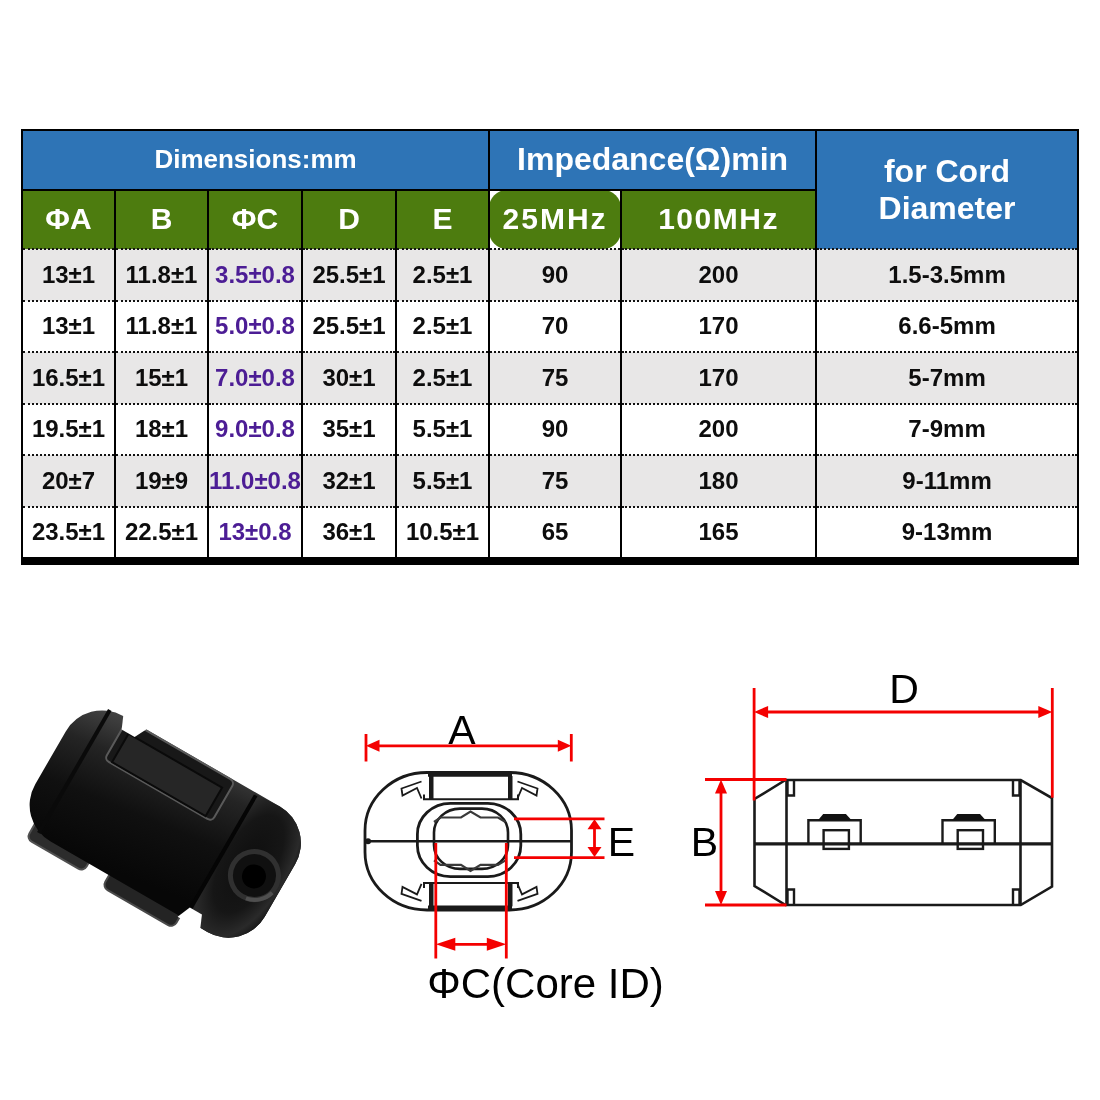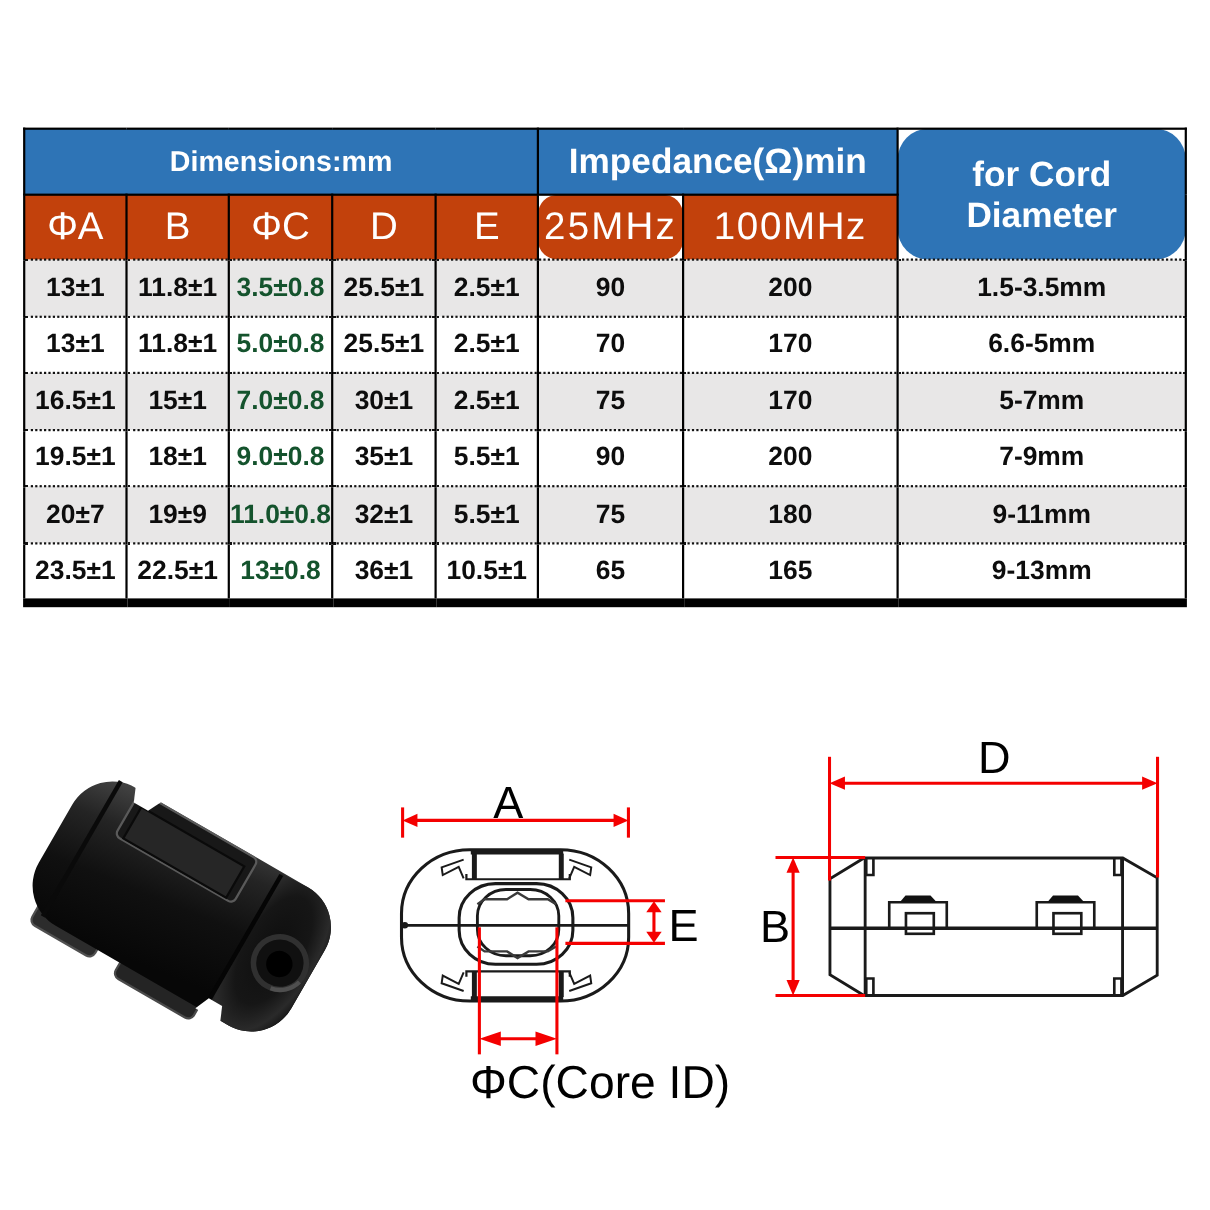--- a/index.html
+++ b/index.html
@@ -1,51 +1,51 @@
 <!DOCTYPE html>
 <html><head>
 <meta charset="utf-8">
 <style>
   html,body{margin:0;padding:0;overflow:hidden;}
   body{width:1100px;height:1100px;background:#ffffff;position:relative;
        font-family:"Liberation Sans", sans-serif;}
-  table.spec{position:absolute;left:21px;top:116px;border-collapse:collapse;
+  table.spec{position:absolute;left:21px;top:129px;border-collapse:collapse;
     table-layout:fixed;width:1056px;padding-left:22px;}
   table.spec td{padding:0;text-align:center;vertical-align:middle;
     border-left:2px solid #000;border-right:2px solid #000;}
   .h1 td{background:#2e74b6;color:#fff;font-weight:bold;font-size:32px;height:57.5px;
      border-top:2px solid #000;border-bottom:2px solid #000;}
-  .h2 td{background:#c2410c;color:#fff;font-weight:normal;font-size:35px;height:57.5px;
+  .h2 td{background:#4d7c0f;color:#fff;font-weight:bold;font-size:30px;height:57.5px;
      border-bottom:2px dotted #111;}
   .b td{font-weight:bold;font-size:24px;color:#0d0d0d;border-bottom:2px dotted #111;}
   .r1 td{height:49.5px;}
   .r2 td{height:49.5px;}
   .odd td{background:#e8e7e7;}
   .even td{background:#ffffff;}
-  td.bl{color:#14532d;}
+  td.bl{color:#4c1d95;}
   .last td{border-bottom:8px solid #000000;}
 </style>
 </head>
 <body>
 <table class="spec">
   <colgroup>
     <col style="width:93px">
       <col style="width:93px">
       <col style="width:94px">
     <col style="width:94px">
       <col style="width:93px">
       <col style="width:132px">
     <col style="width:195px">
       <col style="width:262px">
   </colgroup>
   <tbody>
       <tr class="h1">
     <td colspan="5" style="font-size:26px;">Dimensions:mm</td>
     <td colspan="2">Impedance(Ω)min</td>
-    <td rowspan="2" style="border-bottom:2px dotted #111;border-radius:28px;">for Cord Diameter</td>
+    <td rowspan="2" style="border-bottom:2px dotted #111;">for Cord Diameter</td>
   </tr>
   <tr class="h2">
     <td>ΦA</td>
         <td>B</td>
         <td>ΦC</td>
         <td>D</td>
         <td>E</td>
     <td style="letter-spacing:2px;border-radius:18px;">25MHz</td>
         <td style="letter-spacing:1.5px;">100MHz</td>
   </tr>

